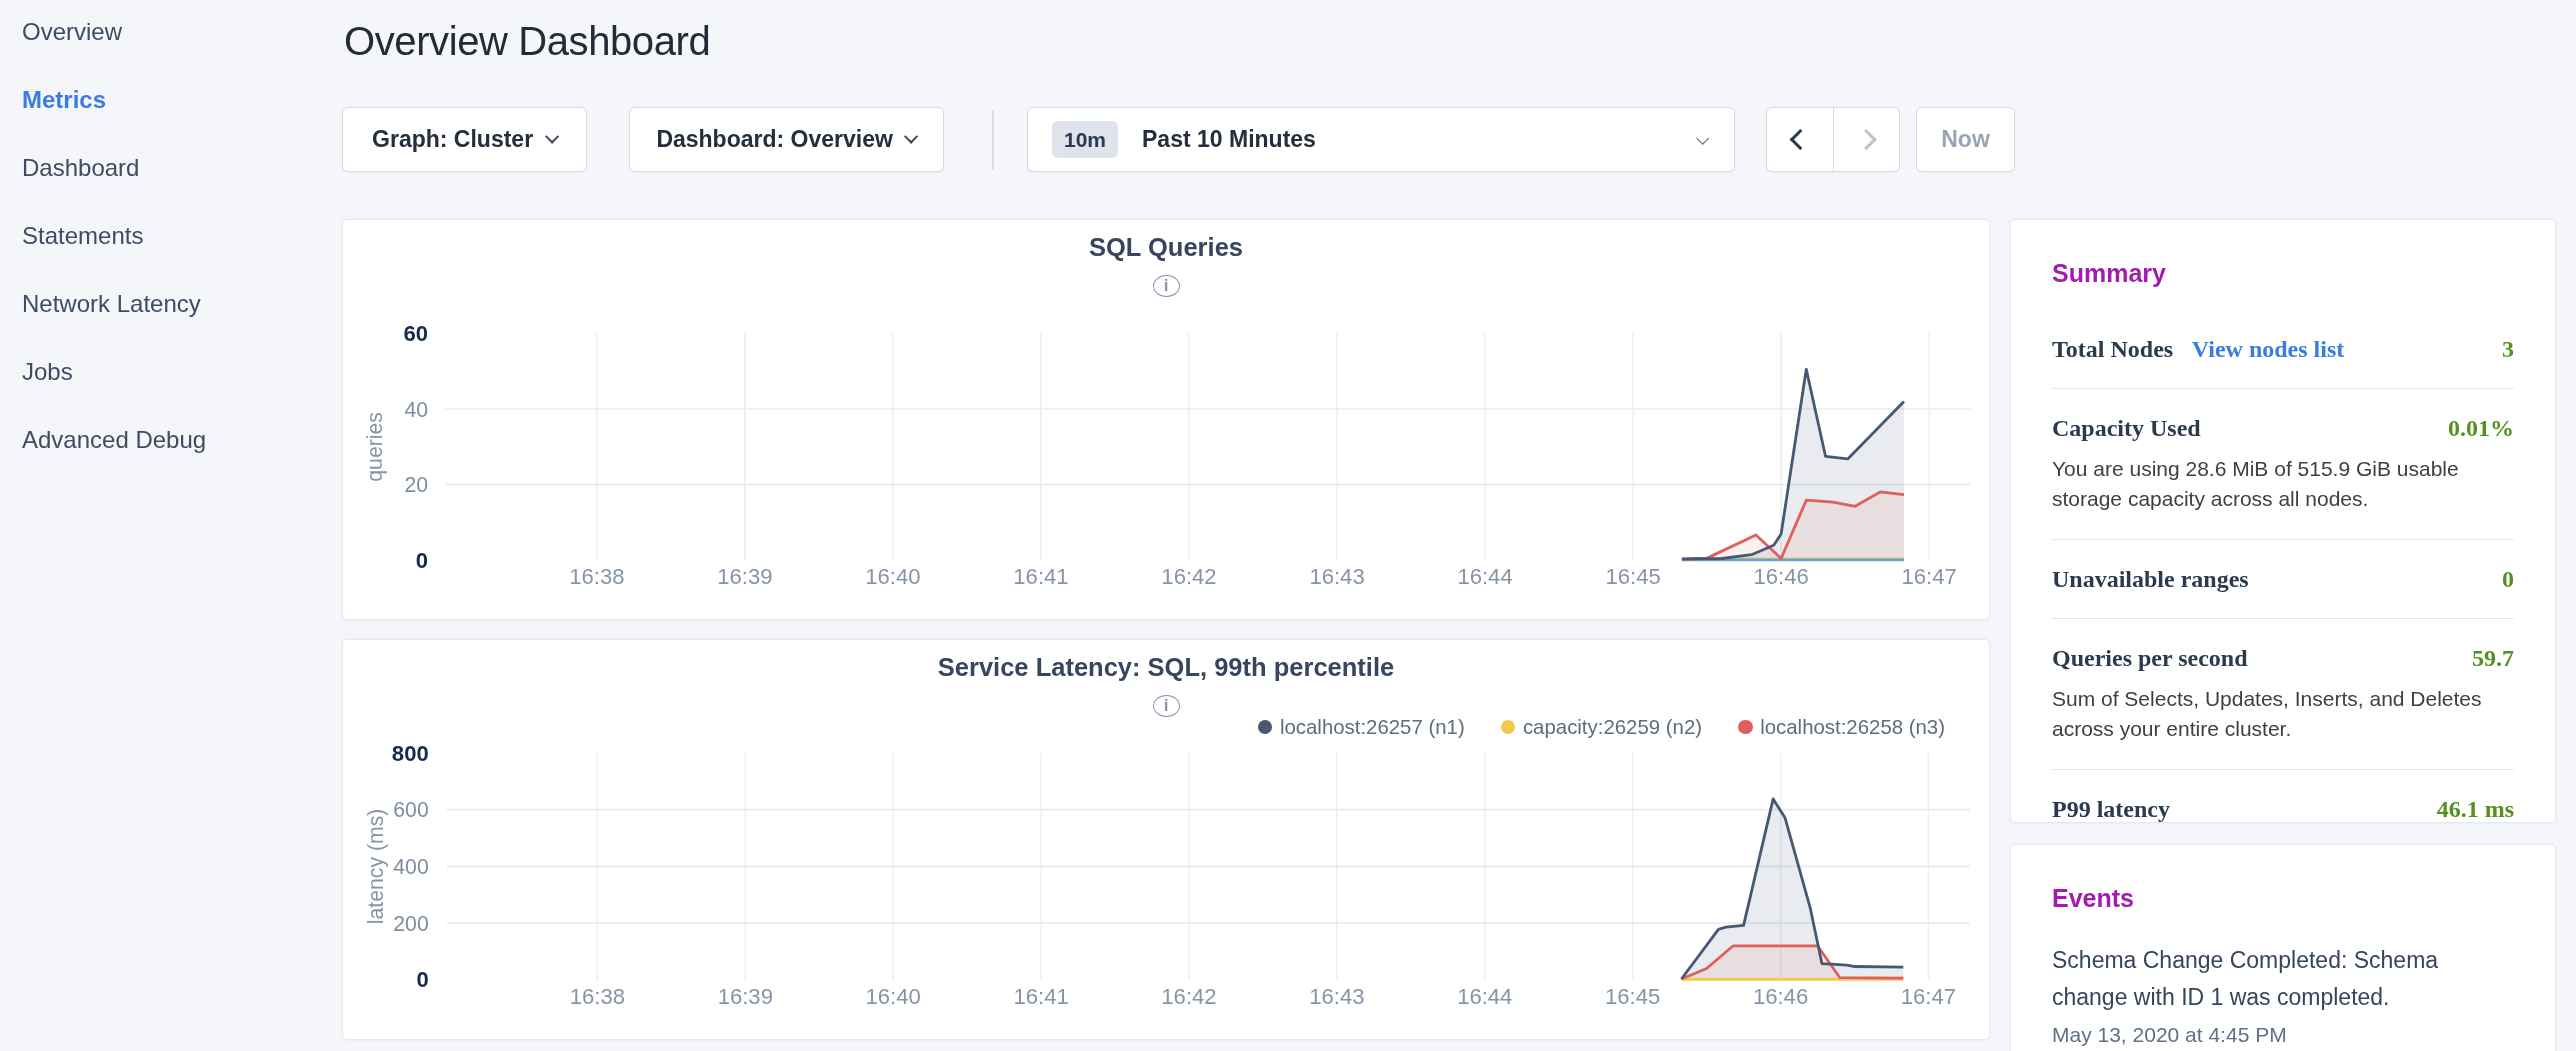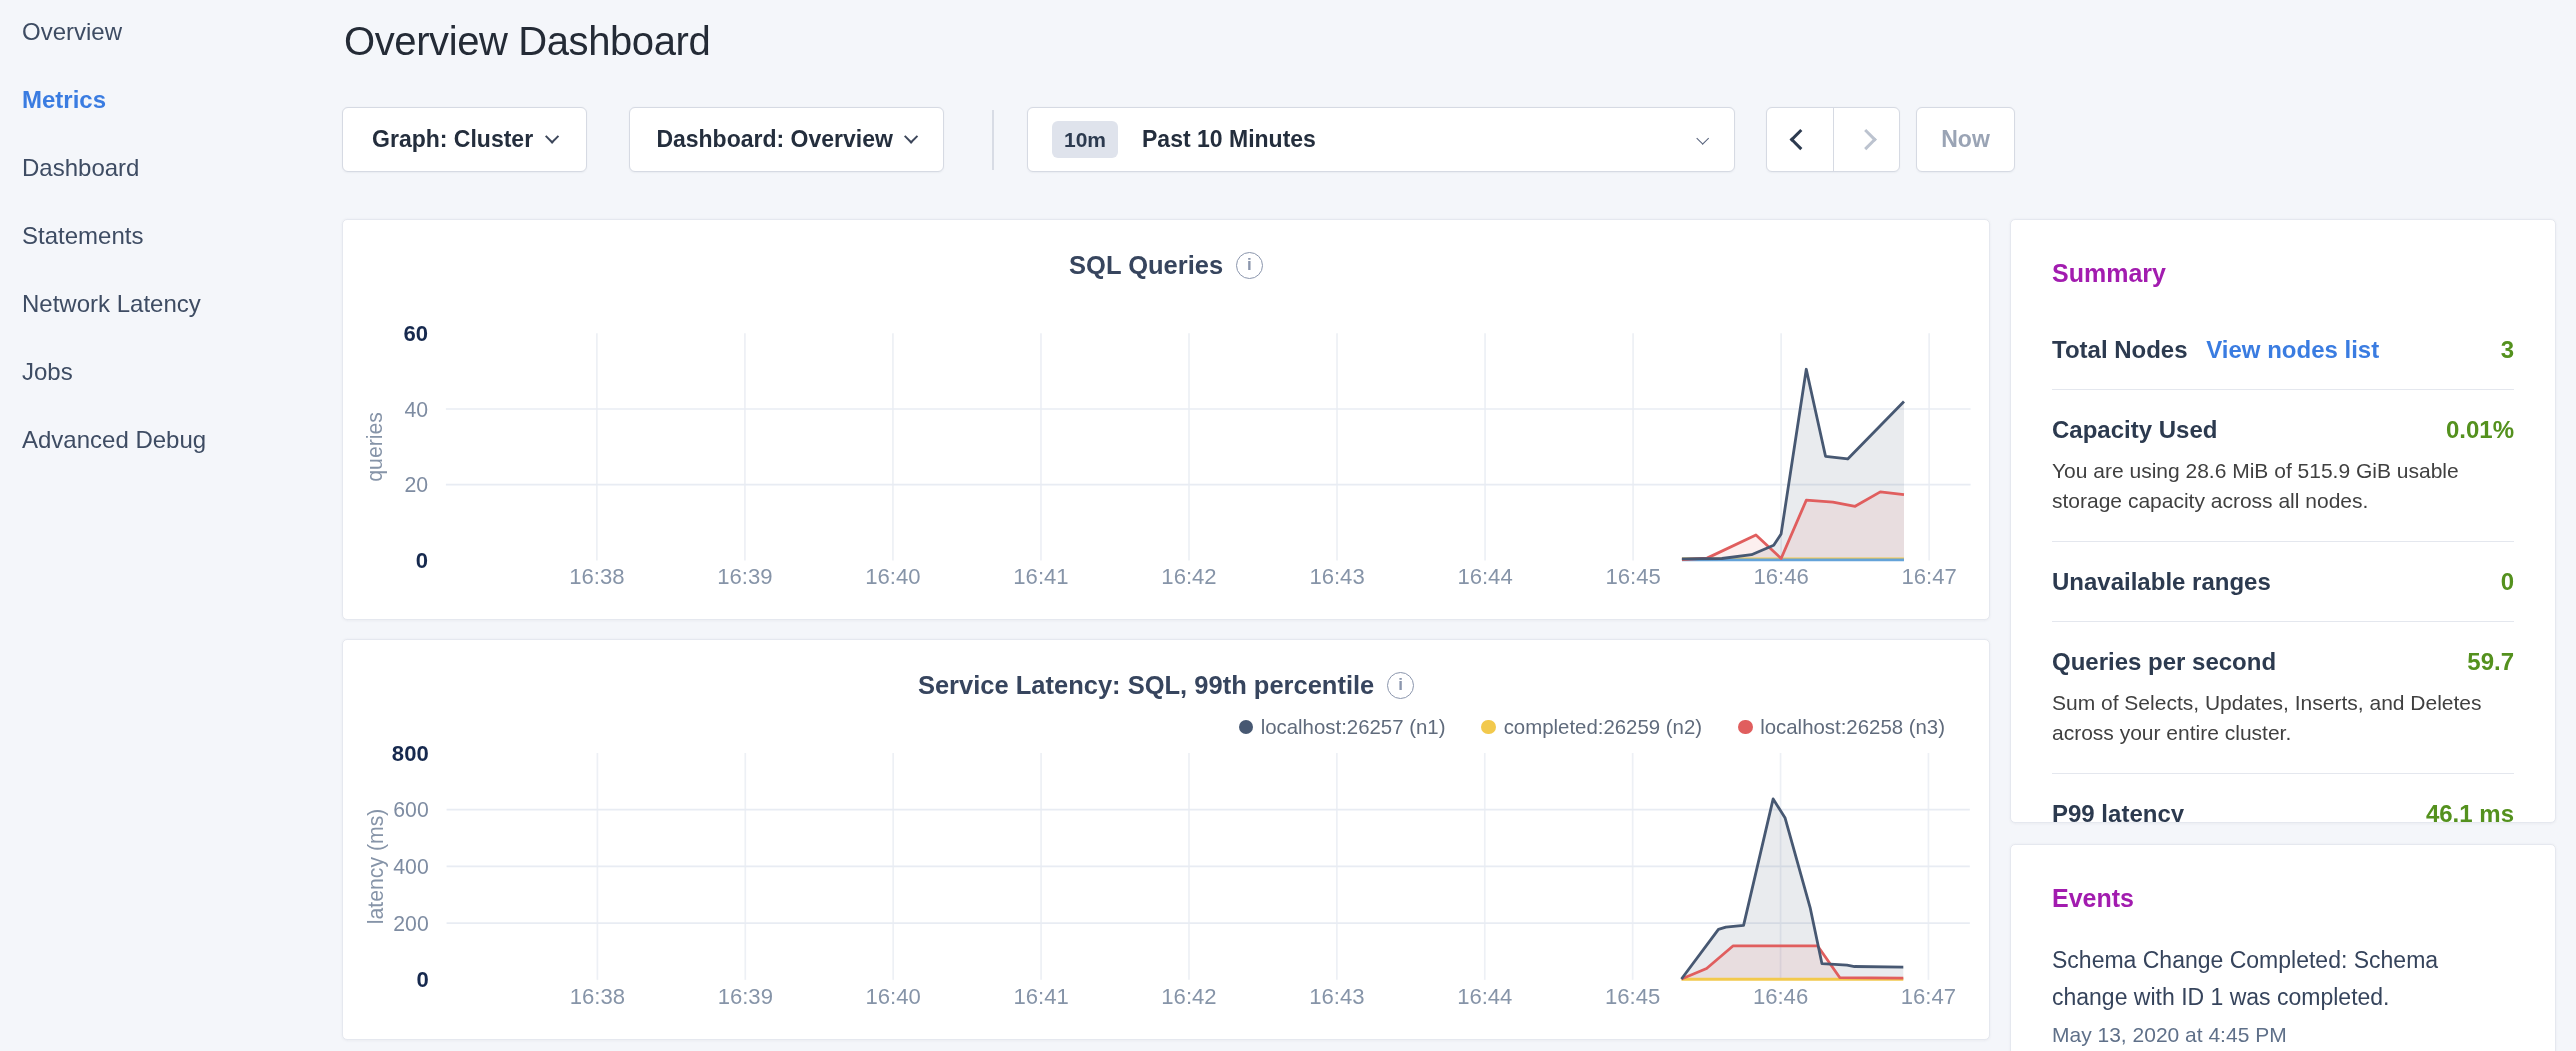--- a/index.html
+++ b/index.html
@@ -63,21 +63,21 @@
   
   .chart-card {
     position:absolute; left:342px; width:1648px; height:401px;
     background:#fff; border:1.3px solid #e5e8ef; border-radius:5.1px;
     box-shadow:0 0.9px 2.6px rgba(50,60,80,0.05);
   }
   #chart-card-1 { top:219px; }
   #chart-card-2 { top:639px; height:401px; }
   .chart-title-row {
     position:absolute; left:0; right:0; top:27px; height:36px;
-    display:flex; align-items:center; justify-content:center; gap:12.8px;
+    display:flex; align-items:center; justify-content:center; gap:12.8px;flex-direction:column;
   }
   .chart-title { font-size:25.5px; font-weight:700; color:#37455e; }
   .info-icon {
     width:27px; height:27px; border:1.7px solid #8b96ad; border-radius:50%;
     color:#8b96ad; font-size:17px; font-weight:700;
     display:flex; align-items:center; justify-content:center; cursor:pointer;
   }
   .chart-legend {
     position:absolute; right:44px; top:75px; height:24px;
     display:flex; align-items:center; gap:36px;
@@ -101,21 +101,21 @@
   }
   #summary-card { top:219px; height:604px; overflow:hidden; }
   #events-card  { top:844px; height:255px; overflow:hidden; }
   .side-card-title {
     padding-top:39px; text-align:left;
     font-size:25px; font-weight:700; color:#a21caf;
   }
   .summary-rows { margin-top:22px; }
   .sum-row { padding:25.5px 0; }
   .sum-row + .sum-row { border-top:1.3px solid #e4e7ee; }
-  .sum-head { display:flex; align-items:flex-end; }
+  .sum-head { display:flex; align-items:flex-end;font-family:Liberation Serif, serif; }
   .sum-label { font-size:24px; font-weight:700; color:#2c3a4f; white-space:nowrap; }
   .sum-link { font-size:24px; font-weight:700; color:#3a7ce1; margin-left:18.7px; cursor:pointer; white-space:nowrap; }
   .sum-value { margin-left:auto; font-size:24px; font-weight:700; color:#54911e; white-space:nowrap; }
   .sum-desc { margin-top:12px; font-size:21px; color:#404040; line-height:30px; }
   .event-item { margin-top:29px; }
   .event-text { font-size:23px; color:#36445c; line-height:37px; }
   .event-time { margin-top:6.8px; font-size:21px; color:#5f7089; }
 </style>
 </head>
 <body>
@@ -209,21 +209,21 @@
       <span class="chart-title">Service Latency: SQL, 99th percentile</span>
       <span class="info-icon">i</span>
     </div>
     <div class="chart-legend">
         <span class="legend-item">
           <span class="legend-dot" style="background: rgb(71, 88, 114);"></span>
           <span class="legend-label">localhost:26257 (n1)</span>
         </span>
         <span class="legend-item">
           <span class="legend-dot" style="background: rgb(242, 201, 76);"></span>
-          <span class="legend-label">completed:26259 (n2)</span>
+          <span class="legend-label">capacity:26259 (n2)</span>
         </span>
         <span class="legend-item">
           <span class="legend-dot" style="background: rgb(224, 94, 94);"></span>
           <span class="legend-label">localhost:26258 (n3)</span>
         </span>
       </div>
     <svg class="chart-svg" width="1648" height="401" viewBox="0 0 1938 472">
         <line x1="298.55922330097087" x2="298.55922330097087" y1="133" y2="400" stroke="#edf0f5" stroke-width="2"></line>
         <text x="298.55922330097087" y="428" text-anchor="middle" class="xt">16:38</text>
         <line x1="472.6368932038836" x2="472.6368932038836" y1="133" y2="400" stroke="#edf0f5" stroke-width="2"></line>

